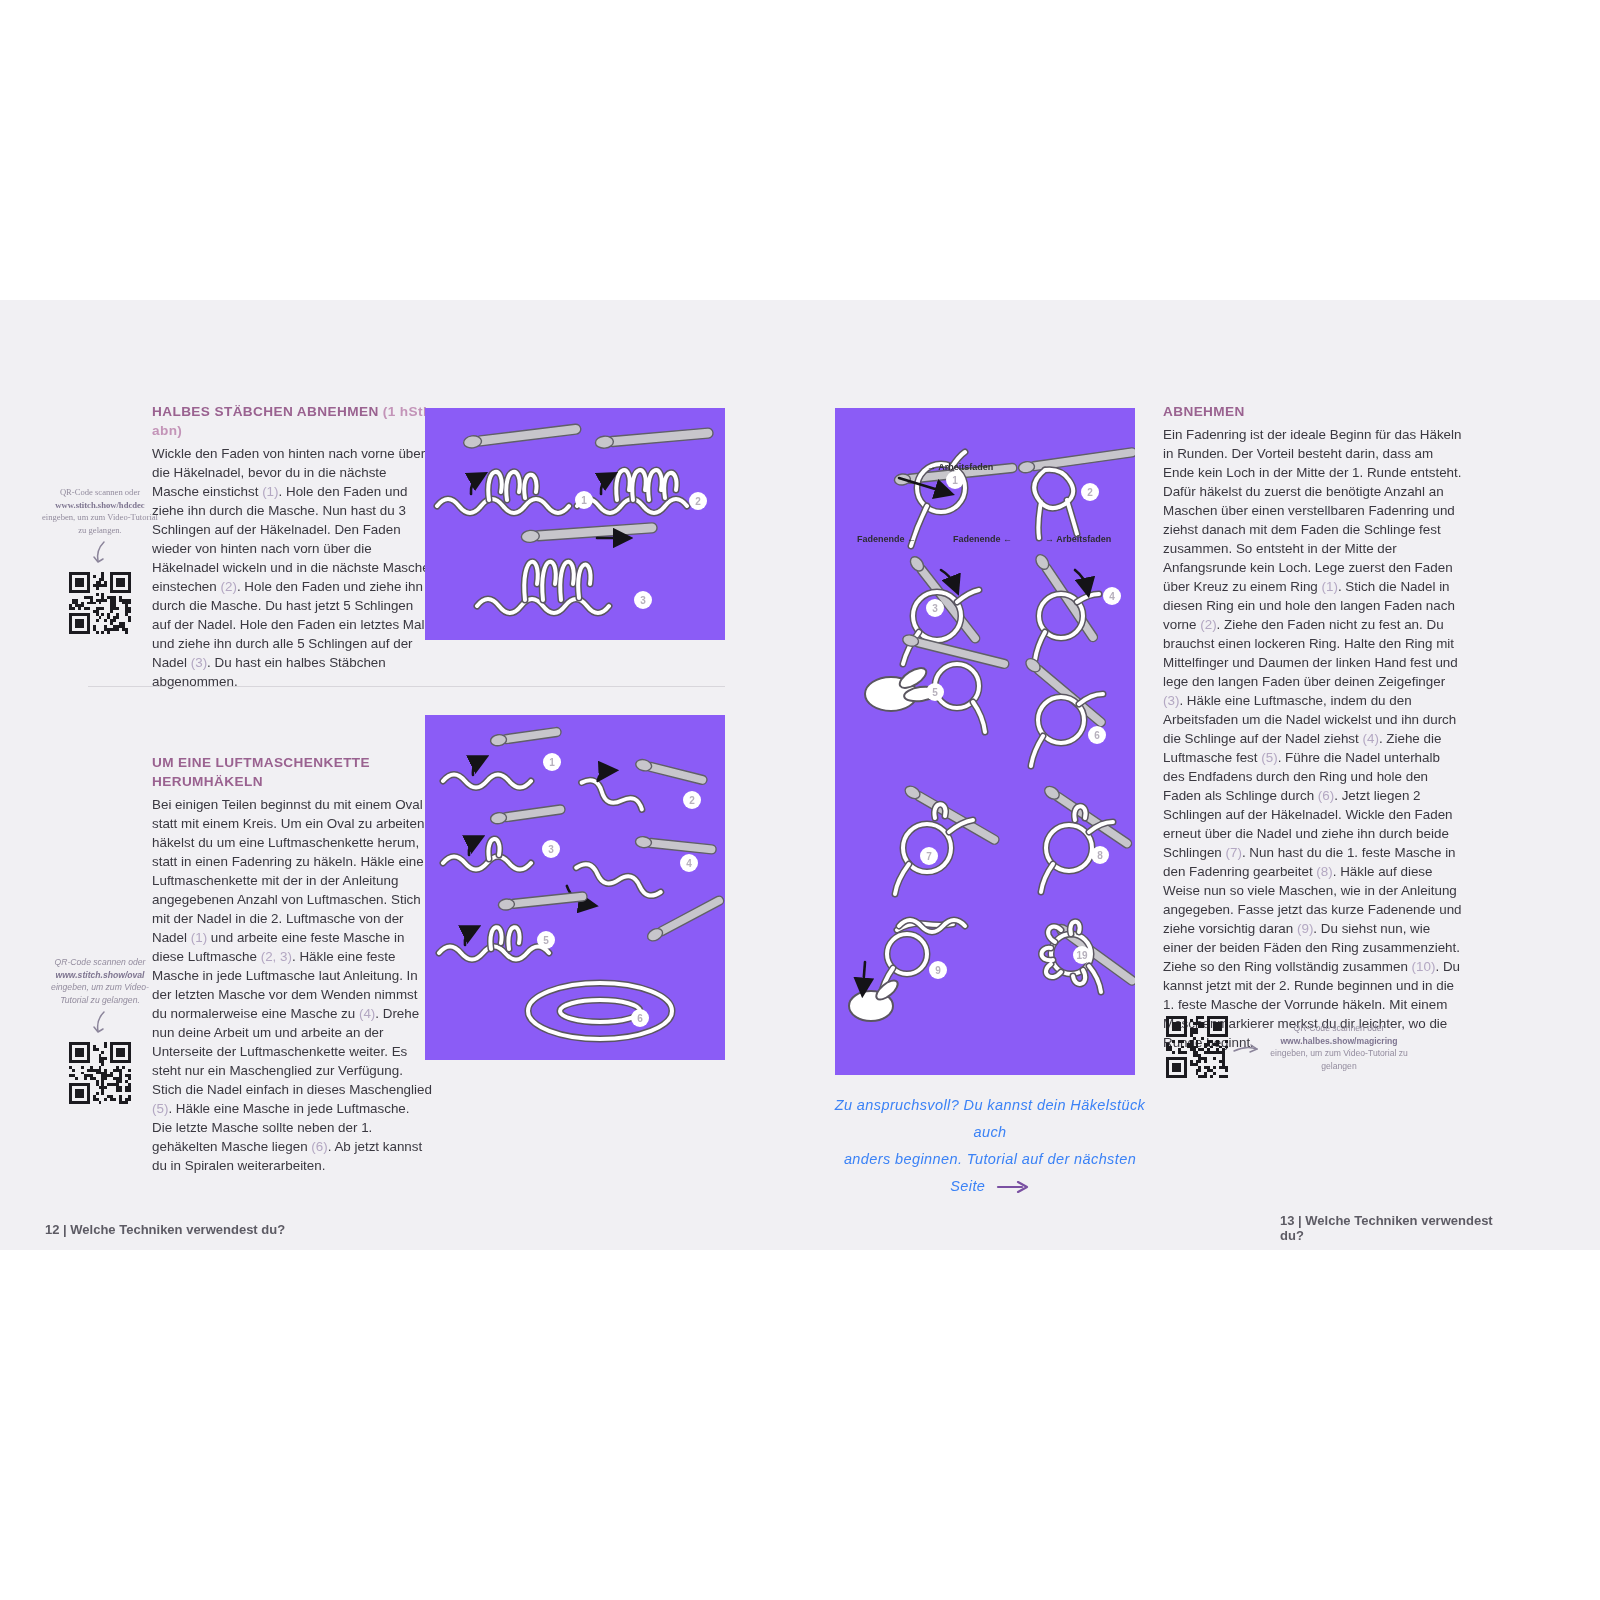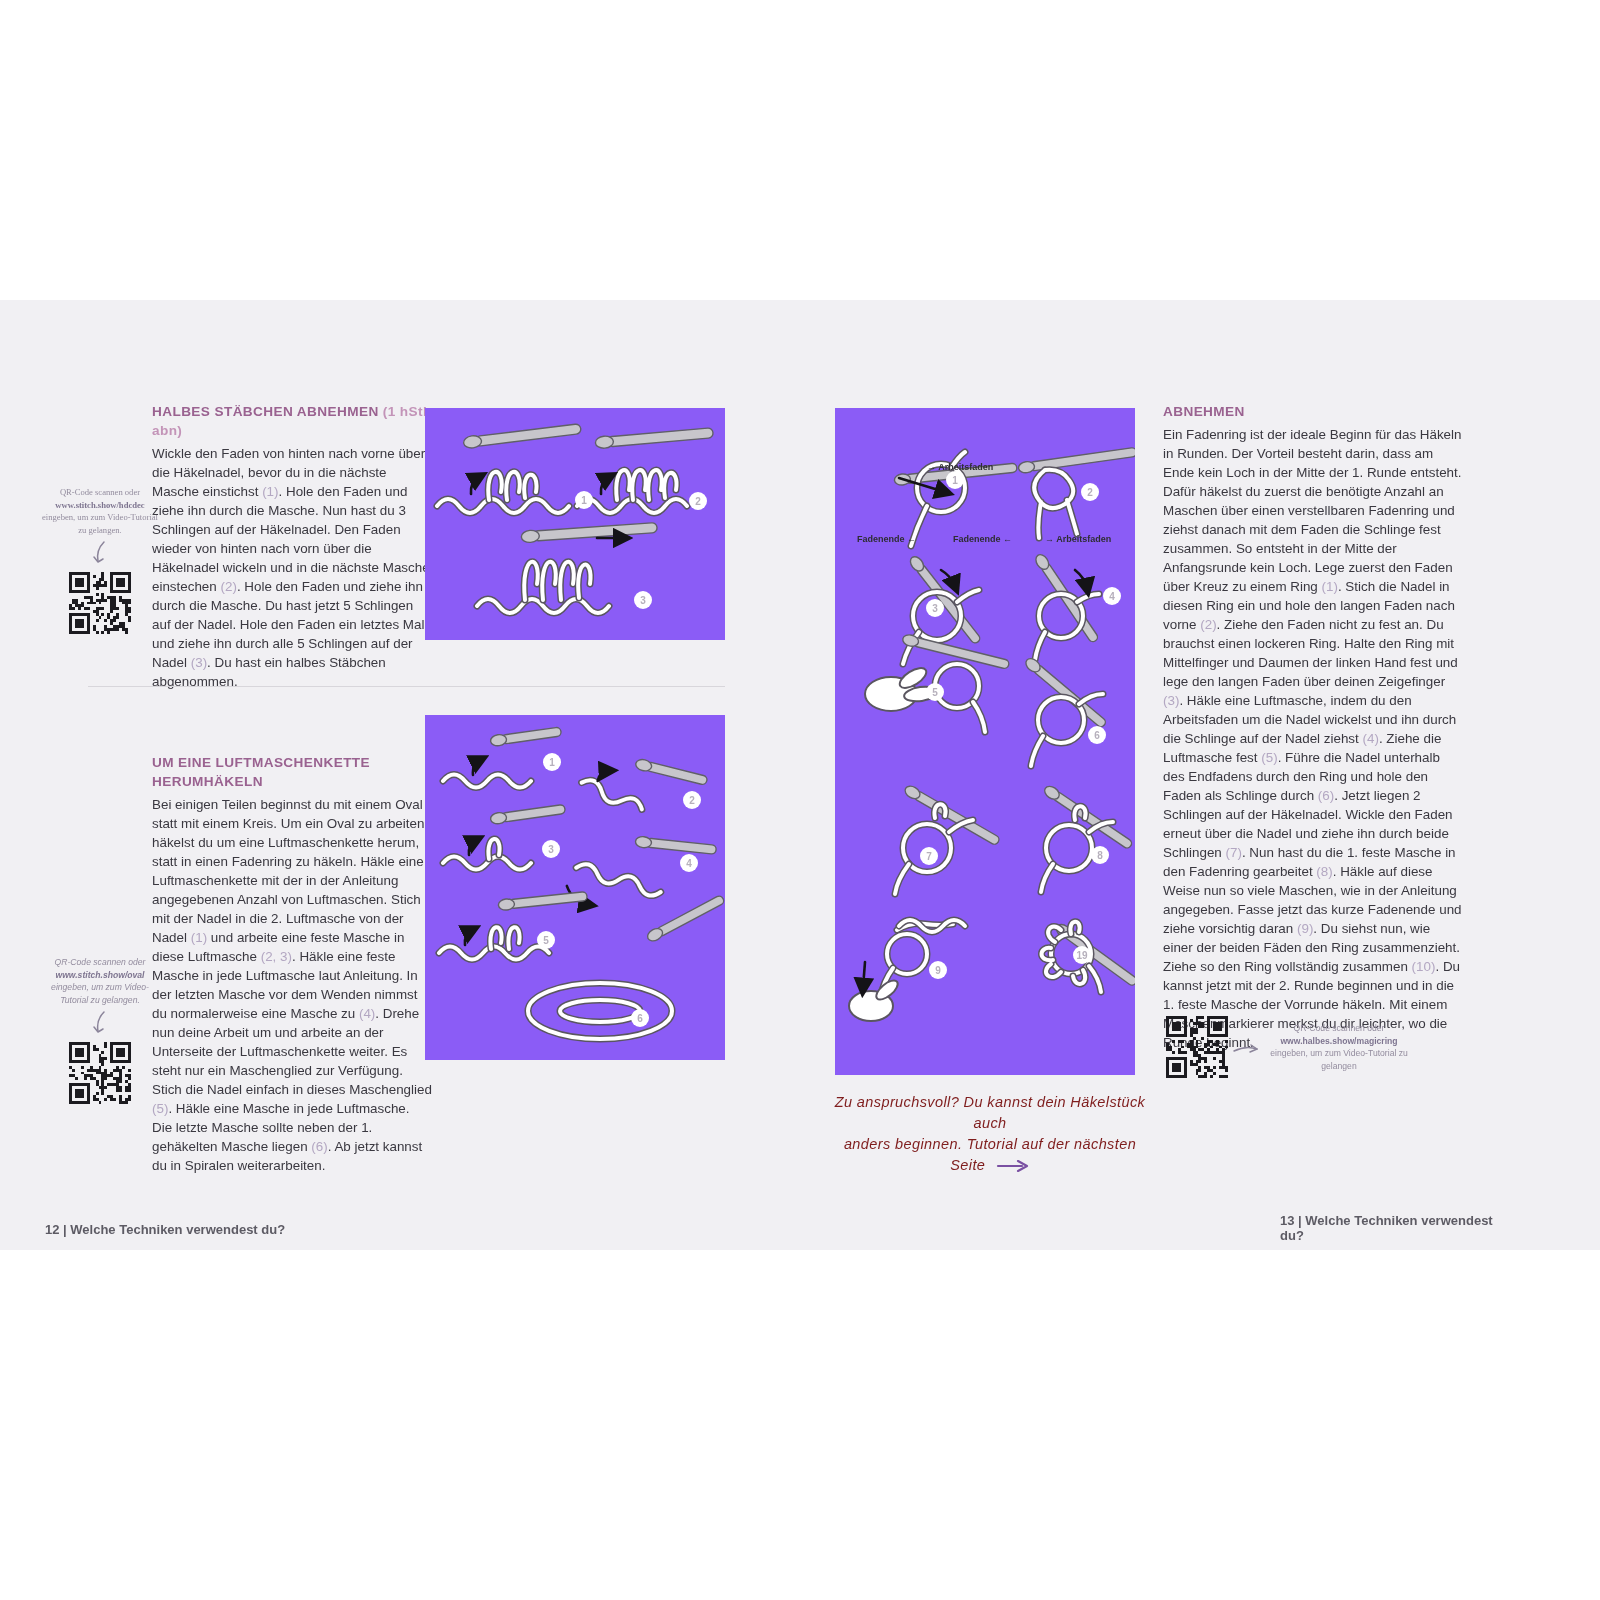--- a/index.html
+++ b/index.html
@@ -30,21 +30,21 @@
 
   
   .yo{fill:none;stroke:#5a5660;stroke-width:7;stroke-linecap:round;stroke-linejoin:round;}
   .yw{fill:none;stroke:#ffffff;stroke-width:4;stroke-linecap:round;stroke-linejoin:round;}
   .rodf{fill:#c7c6cb;stroke:#605f67;stroke-width:1.4;}
   .arr{fill:none;stroke:#141317;stroke-width:2.6;stroke-linecap:round;}
   .hand{fill:#ffffff;stroke:#5a5660;stroke-width:2;}
 
   .divider{position:absolute;height:1px;background:#d8d6db;}
 
-  .note{position:absolute;color:#7f1d1d;font-size:14.5px;line-height:21px;font-style:italic;
+  .note{position:absolute;color:#3b82f6;font-size:14.5px;line-height:27px;font-style:italic;
         letter-spacing:.4px;text-align:center;}
   .note svg{vertical-align:middle;margin-left:6px;}
 
   .footer{position:absolute;color:#5d5b64;font-size:13px;font-weight:600;}
 </style>
 </head>
 <body>
 
 <div id="canvas">
   <div id="spread"></div>

